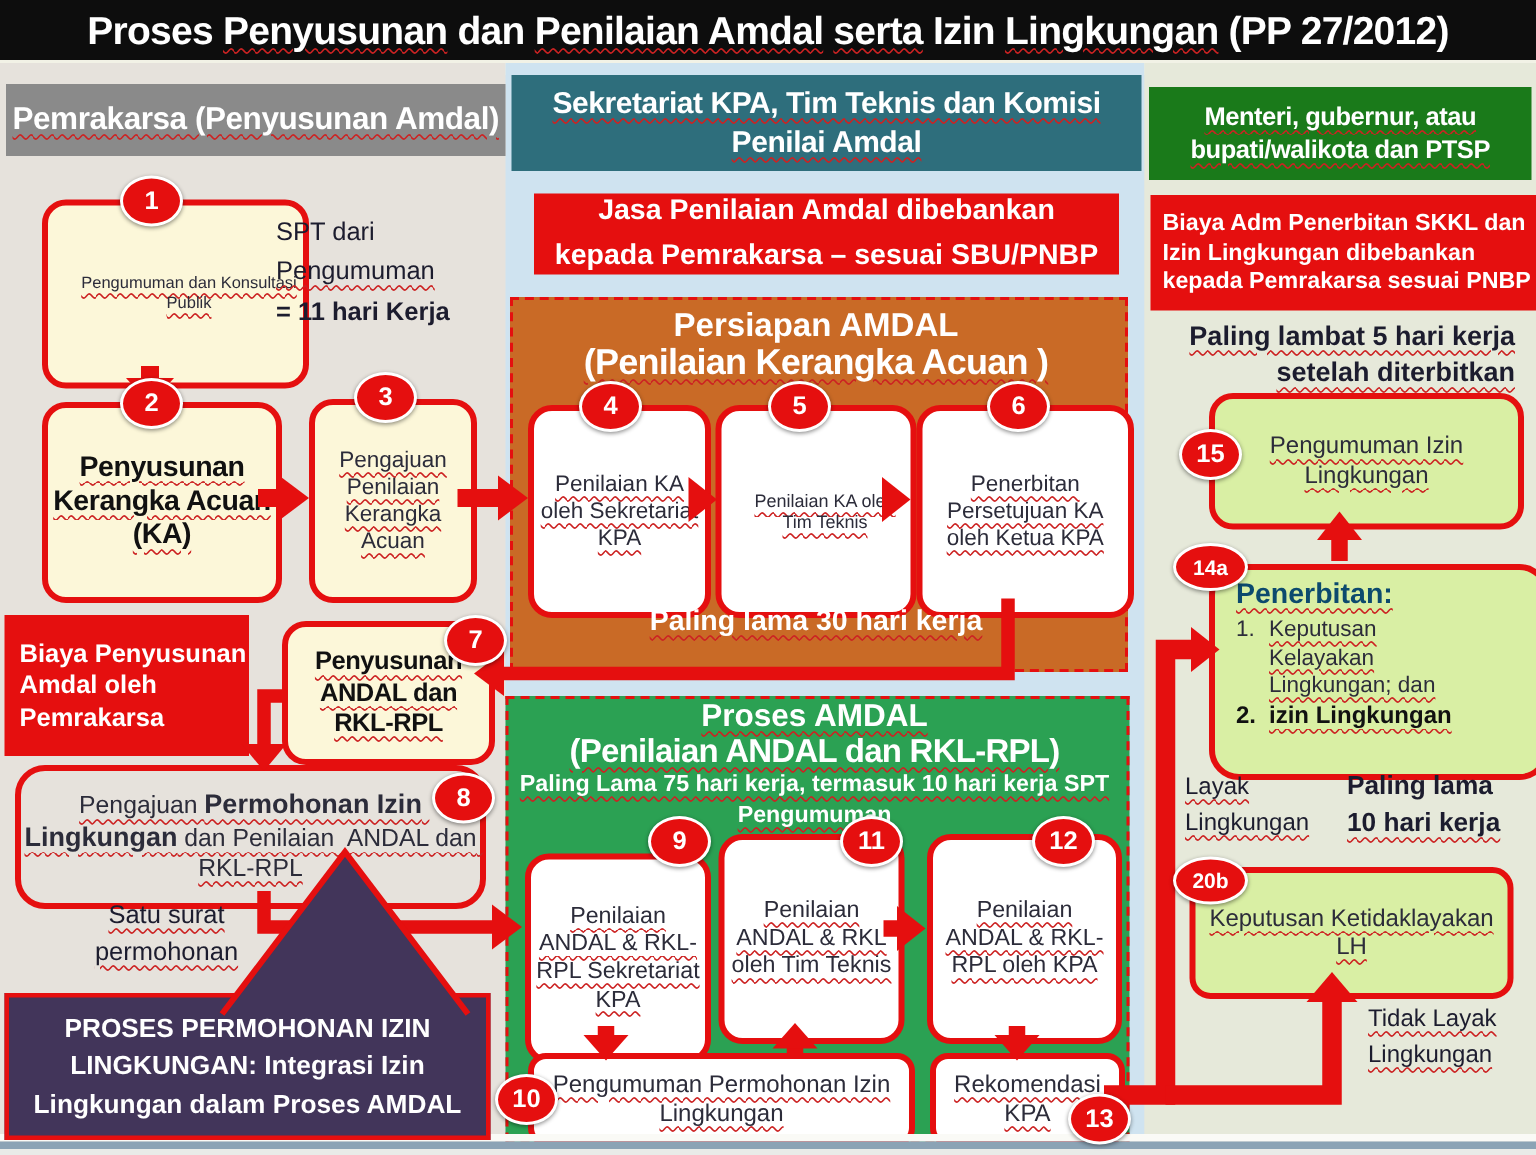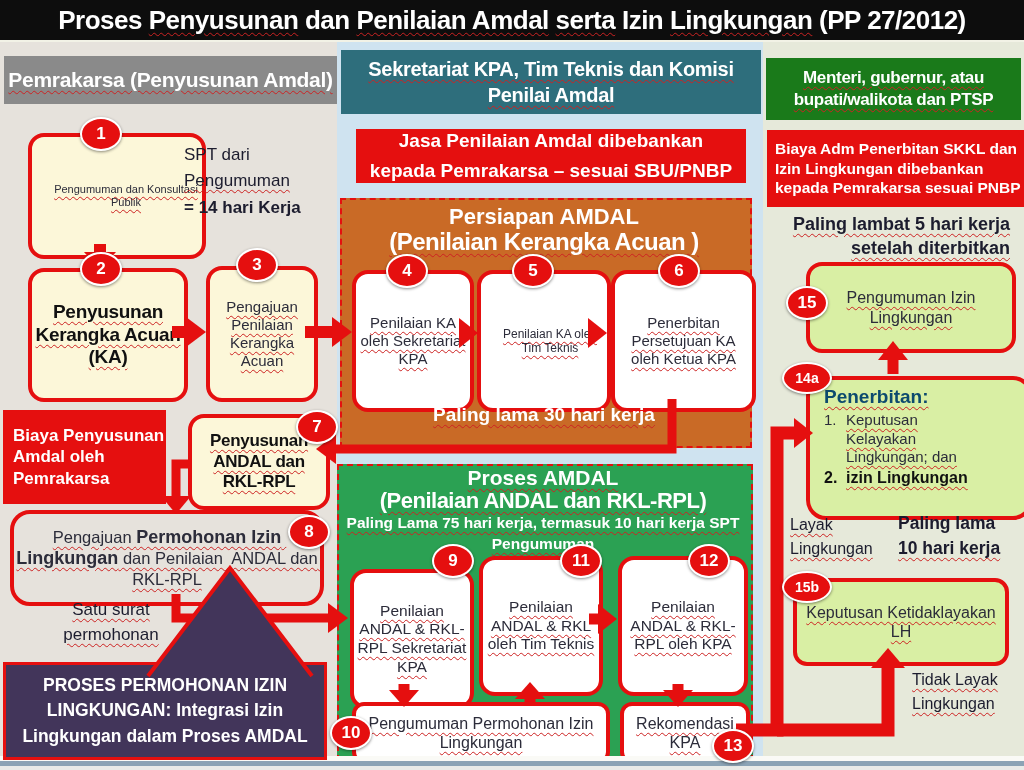--- a/index.html
+++ b/index.html
@@ -80,21 +80,21 @@
     <span class="sp">Menteri, gubernur, atau</span>
     <span class="sp">bupati/walikota dan PTSP</span>
   </div>
 
   <div class="fbox cream" style="left:28px;top:133px;width:148px;height:114px;font-size:11px;padding-left:20px;">
     <span class="sp">Pengumuman dan Konsultasi Publik</span>
   </div>
   <div class="note" style="left:184px;top:142px;width:134px;font-size:17px;line-height:1.55;">
     <div>SPT dari</div>
     <div class="sp">Pengumuman</div>
-    <div class="bold">= 14 hari  Kerja</div>
+    <div class="bold">= 11 hari  Kerja</div>
   </div>
   <div class="fbox cream heavy" style="left:28px;top:268px;width:148px;height:122px;font-size:19px;">
     <span class="sp">Penyusunan Kerangka Acuan (KA)</span>
   </div>
   <div class="fbox cream" style="left:206px;top:266px;width:100px;height:124px;font-size:15px;">
     <span class="sp">Pengajuan Penilaian Kerangka Acuan</span>
   </div>
   <div class="redbox" style="left:3px;top:410px;width:153px;height:94px;font-size:17px;display:flex;align-items:center;padding-left:10px;">
     <span>Biaya Penyusunan Amdal oleh Pemrakarsa</span>
   </div>
@@ -293,20 +293,20 @@
   <div class="num" style="left:712px;top:729px;">
       <span>13</span>
     </div>
   <div class="num" style="left:786px;top:286px;">
       <span>15</span>
     </div>
   <div class="num num-wide" style="left:782px;top:362px;">
       <span>14a</span>
     </div>
   <div class="num num-wide" style="left:782px;top:571px;">
-      <span>15b</span>
+      <span>20b</span>
     </div>
 
   <div id="bstrip1"></div>
   <div id="bstrip2"></div>
   <div id="bstrip3"></div>
 
 </div>
 
 </body></html>

